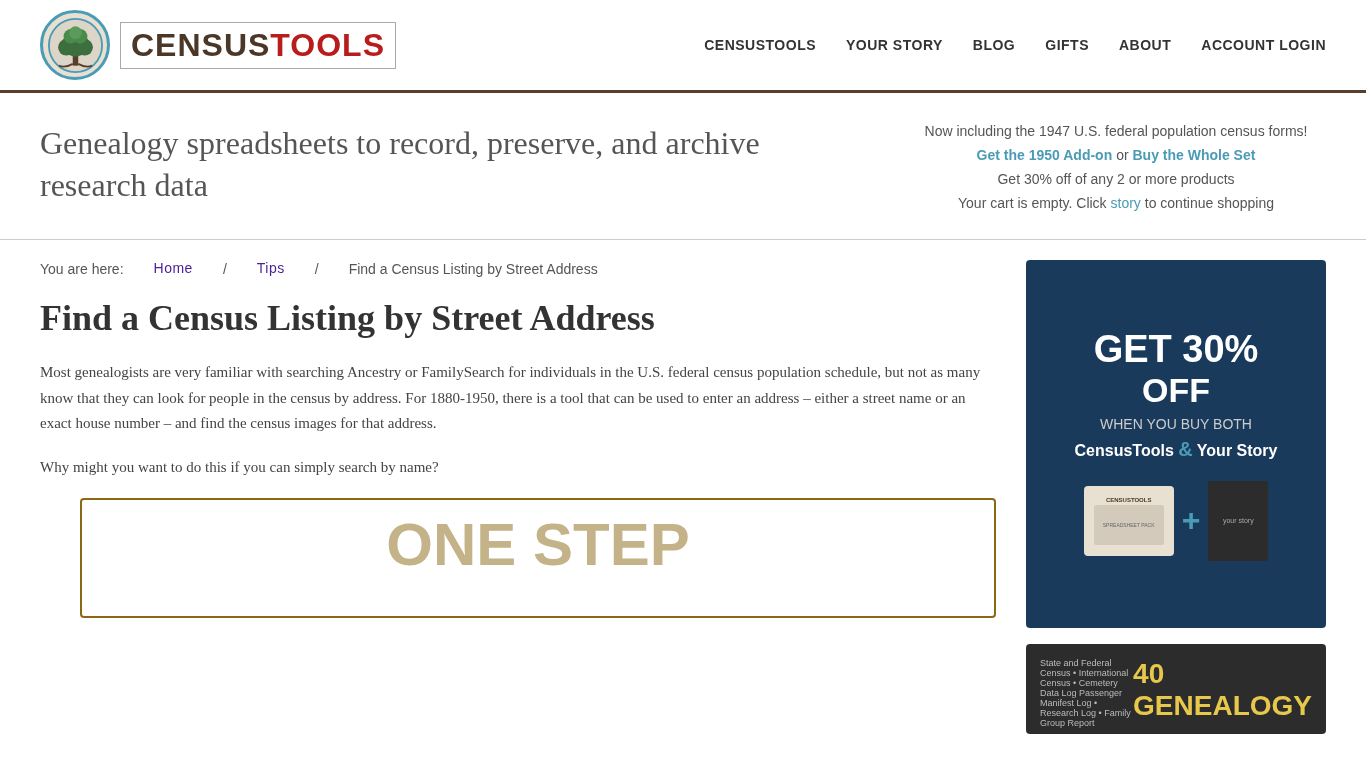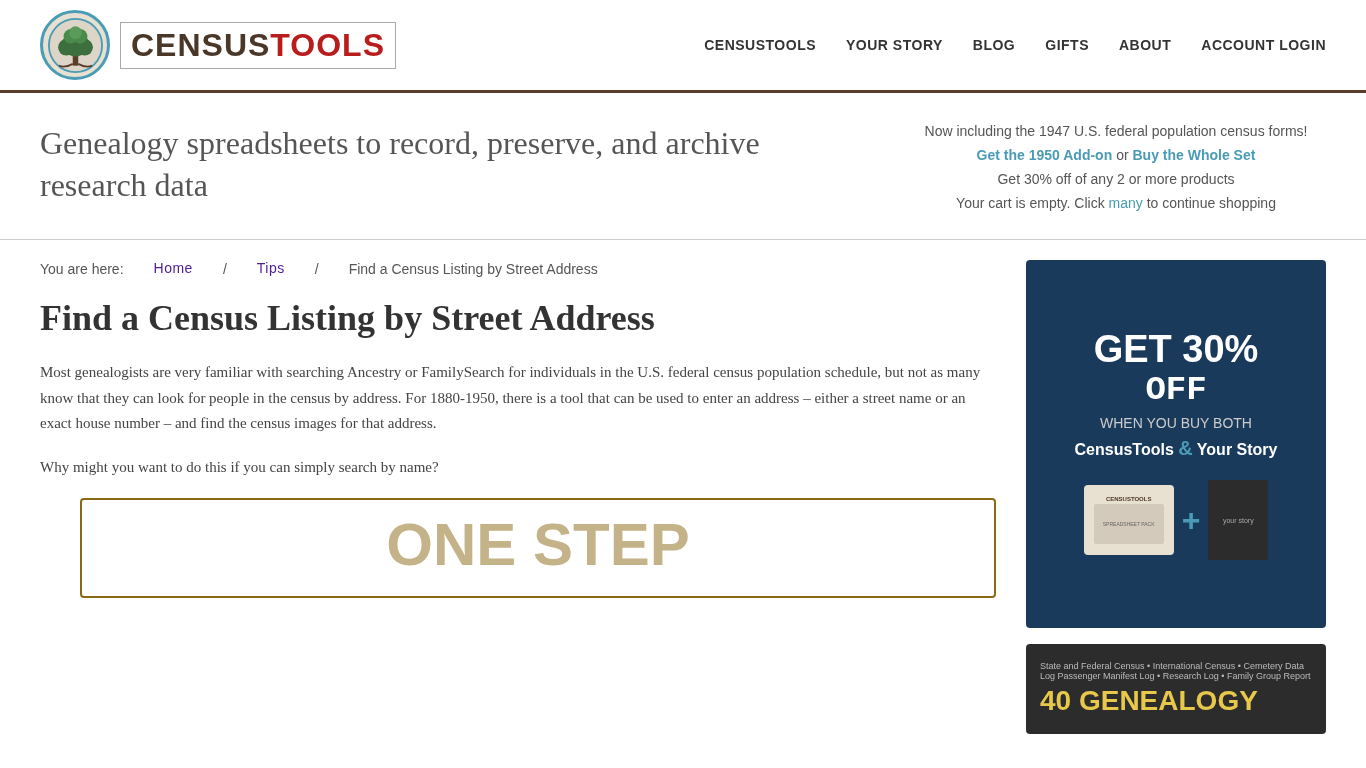--- a/index.html
+++ b/index.html
@@ -164,21 +164,21 @@
     
     
     .box-preview {
       border: 2px solid #8B6914;
       border-radius: 4px;
       padding: 20px;
       margin-top: 10px;
       background: #fff;
       text-align: center;
       overflow: hidden;
-      height: 100px;
+      height: 120px;
       margin-left: 40px;
     }
     .box-preview-text {
       font-size: 60px;
       font-weight: bold;
       color: #8B6914;
       opacity: 0.5;
       margin-top: -10px;
       font-family: Arial Black, sans-serif;
     }
@@ -259,21 +259,21 @@
     }
     
     
     .ad-genealogy {
       background: #2c2c2c;
       color: #fff;
       padding: 14px;
       font-family: Arial, sans-serif;
       height: 90px;
       display: flex;
-      flex-direction: column;
+      flex-direction: row;
       justify-content: center;
       border-radius: 4px;
     }
     .ad-geo-top {
       font-size: 9px;
       color: #bbb;
       margin-bottom: 4px;
     }
     .ad-geo-big {
       font-size: 28px;
@@ -324,21 +324,21 @@
   </div>
   <div class="hero-right">
     <p>Now including the 1947 U.S. federal population census forms!</p>
     <p class="hero-links">
       <a href="#">Get the 1950 Add-on</a>
       <span>or</span>
       <a href="#">Buy the Whole Set</a>
     </p>
     <p class="hero-discount">Get 30% off of any 2 or more products</p>
     <p class="cart-text">
-      <span>Your cart is empty. Click </span><a href="#">many</a><span> to continue shopping</span>
+      <span>Your cart is empty. Click </span><a href="#">story</a><span> to continue shopping</span>
     </p>
   </div>
 </section>
 
 <div class="content-wrapper">
 
   <main class="main-content">
 
     <nav class="breadcrumb">
       <span>You are here: </span>
@@ -362,21 +362,21 @@
     </article>
 
   </main>
 
   <aside class="sidebar">
 
     <div class="ad-block ad-30off">
       <div>
         <span style="font-size:38px; font-weight:bold; color:#fff; font-family:Arial,sans-serif;">GET </span><span style="font-size:38px; font-weight:bold; color:#fff; font-family:Arial,sans-serif;">30%</span>
       </div>
-      <div style="font-size:34px; font-weight:bold; color:#fff; font-family:Liberation Mono, monospace;">OFF</div>
+      <div style="font-size:34px; font-weight:bold; color:#fff; font-family:Liberation Sans, sans-serif;">OFF</div>
       <div class="ad-30off-when">WHEN YOU BUY BOTH</div>
       <div class="ad-30off-brands">
         <span>CensusTools</span> <span class="ampersand">&amp;</span> <span>Your Story</span>
       </div>
       <div class="ad-products">
         <div class="product-box-left">
           <div style="font-size:6px; font-weight:bold; color:#4a3728; text-align:center; font-family:Arial,sans-serif; margin-bottom:2px;">CENSUSTOOLS</div>
           <div style="width:70px; height:40px; background:#d4cabb; border-radius:2px; display:flex; align-items:center; justify-content:center;">
             <div style="font-size:5px; color:#666; font-family:Arial,sans-serif; text-align:center;">SPREADSHEET PACK</div>
           </div>

